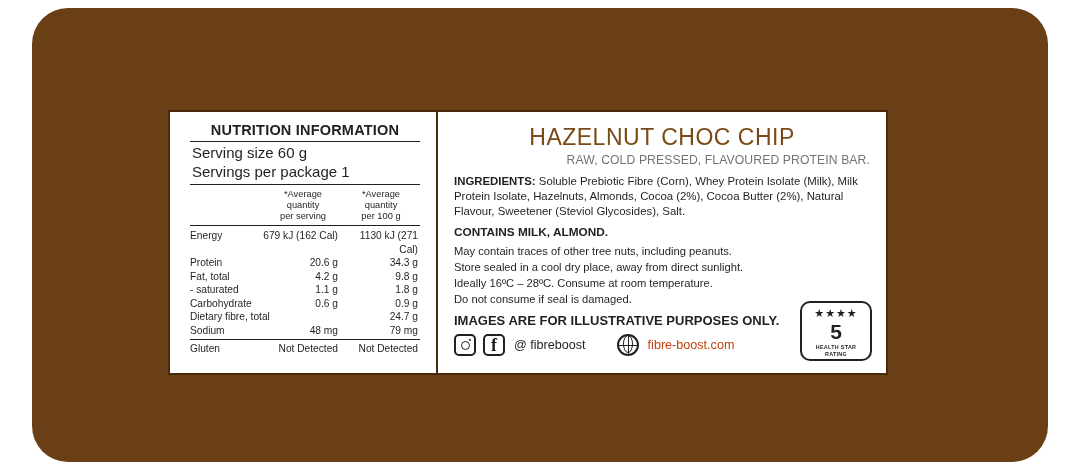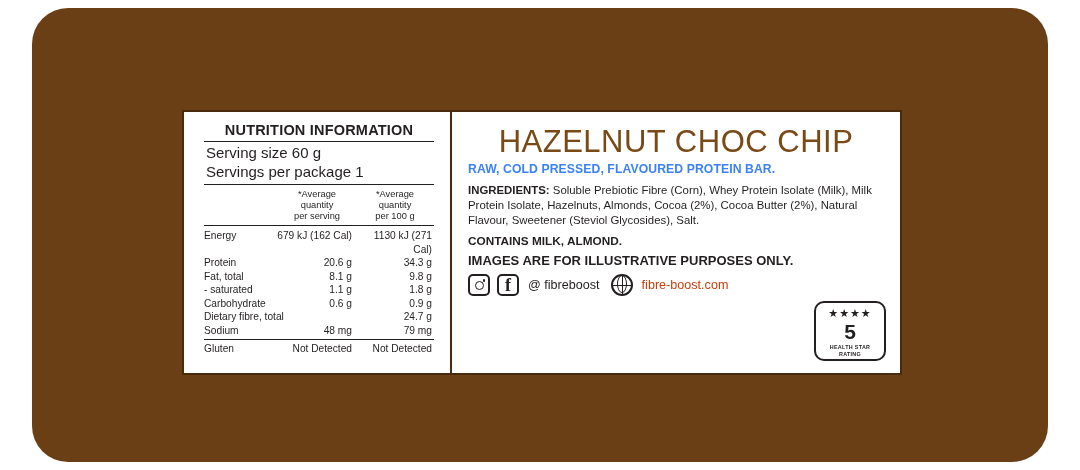--- a/index.html
+++ b/index.html
@@ -17,21 +17,21 @@
     position: absolute;
     left: 32px;
     top: 8px;
     width: 1016px;
     height: 454px;
     background: #6b3f16;
     border-radius: 36px;
   }
   .panel {
     position: absolute;
-    left: 182px;
+    left: 168px;
     top: 110px;
     width: 720px;
     height: 265px;
     background: #ffffff;
     border: 2px solid #4a2a0d;
     box-sizing: border-box;
     display: flex;
   }
   .nutrition {
     width: 268px;
@@ -95,31 +95,31 @@
   }
 
   .info {
     flex: 1;
     box-sizing: border-box;
     padding: 10px 16px 8px 16px;
     position: relative;
   }
   .product-title {
     text-align: center;
-    font-size: 31px;
+    font-size: 23px;
     color: #7a4a16;
     letter-spacing: 0.5px;
     font-weight: normal;
     margin: 2px 0 2px 0;
   }
   .product-sub {
-    text-align: left;
+    text-align: right;
     font-size: 12.2px;
-    font-weight: bold;
-    color: #3b82f6;
+    font-weight: normal;
+    color: #737373;
     letter-spacing: 0.1px;
     margin-bottom: 7px;
   }
   .para {
     font-size: 11.4px;
     color: #231f20;
     line-height: 1.33;
     margin-bottom: 6px;
   }
   .para b { font-weight: bold; }
@@ -183,21 +183,21 @@
     font-family: "Liberation Serif", serif;
     font-weight: bold;
     font-size: 18px;
     color: #231f20;
     line-height: 20px;
   }
   .handle {
     font-size: 12.6px;
     color: #231f20;
     margin-left: 2px;
-    margin-right: 4px;
+    margin-right: 24px;
   }
   .globe {
     width: 22px;
     height: 22px;
     border: 2px solid #231f20;
     border-radius: 50%;
     box-sizing: border-box;
     position: relative;
   }
   .globe::before {
@@ -298,21 +298,21 @@
         <div class="rval">679 kJ (162 Cal)</div>
         <div class="rval">1130 kJ (271 Cal)</div>
       </div>
       <div class="row">
         <div class="rname">Protein</div>
         <div class="rval">20.6 g</div>
         <div class="rval">34.3 g</div>
       </div>
       <div class="row">
         <div class="rname">Fat, total</div>
-        <div class="rval">8.1 g</div>
+        <div class="rval">4.2 g</div>
         <div class="rval">9.8 g</div>
       </div>
       <div class="row">
         <div class="rname">- saturated</div>
         <div class="rval">1.1 g</div>
         <div class="rval">1.8 g</div>
       </div>
       <div class="row">
         <div class="rname">Carbohydrate</div>
         <div class="rval">0.6 g</div>
@@ -338,20 +338,26 @@
   <div class="info">
     <div class="product-title">HAZELNUT CHOC CHIP</div>
     <div class="product-sub">RAW, COLD PRESSED, FLAVOURED PROTEIN BAR.</div>
 
     <div class="para">
       <b>INGREDIENTS:</b><span> Soluble Prebiotic Fibre (Corn), Whey Protein Isolate (Milk), Milk Protein Isolate, Hazelnuts, Almonds, Cocoa (2%), Cocoa Butter (2%), Natural Flavour, Sweetener (Steviol Glycosides), Salt.</span>
     </div>
 
     <div class="contains">CONTAINS MILK, ALMOND.</div>
 
+    <div class="lines">
+      <div>May contain traces of other tree nuts, including peanuts.</div>
+      <div>Store sealed in a cool dry place, away from direct sunlight.</div>
+      <div>Ideally 16ºC – 28ºC. Consume at room temperature.</div>
+      <div>Do not consume if seal is damaged.</div>
+    </div>
 
     <div class="illustrative">IMAGES ARE FOR ILLUSTRATIVE PURPOSES ONLY.</div>
 
     <div class="social">
       <span class="sq-icon">
         <span class="ig-ring"></span>
         <span class="ig-dot"></span>
       </span>
       <span class="sq-icon">
         <span class="fb-f">f</span>

